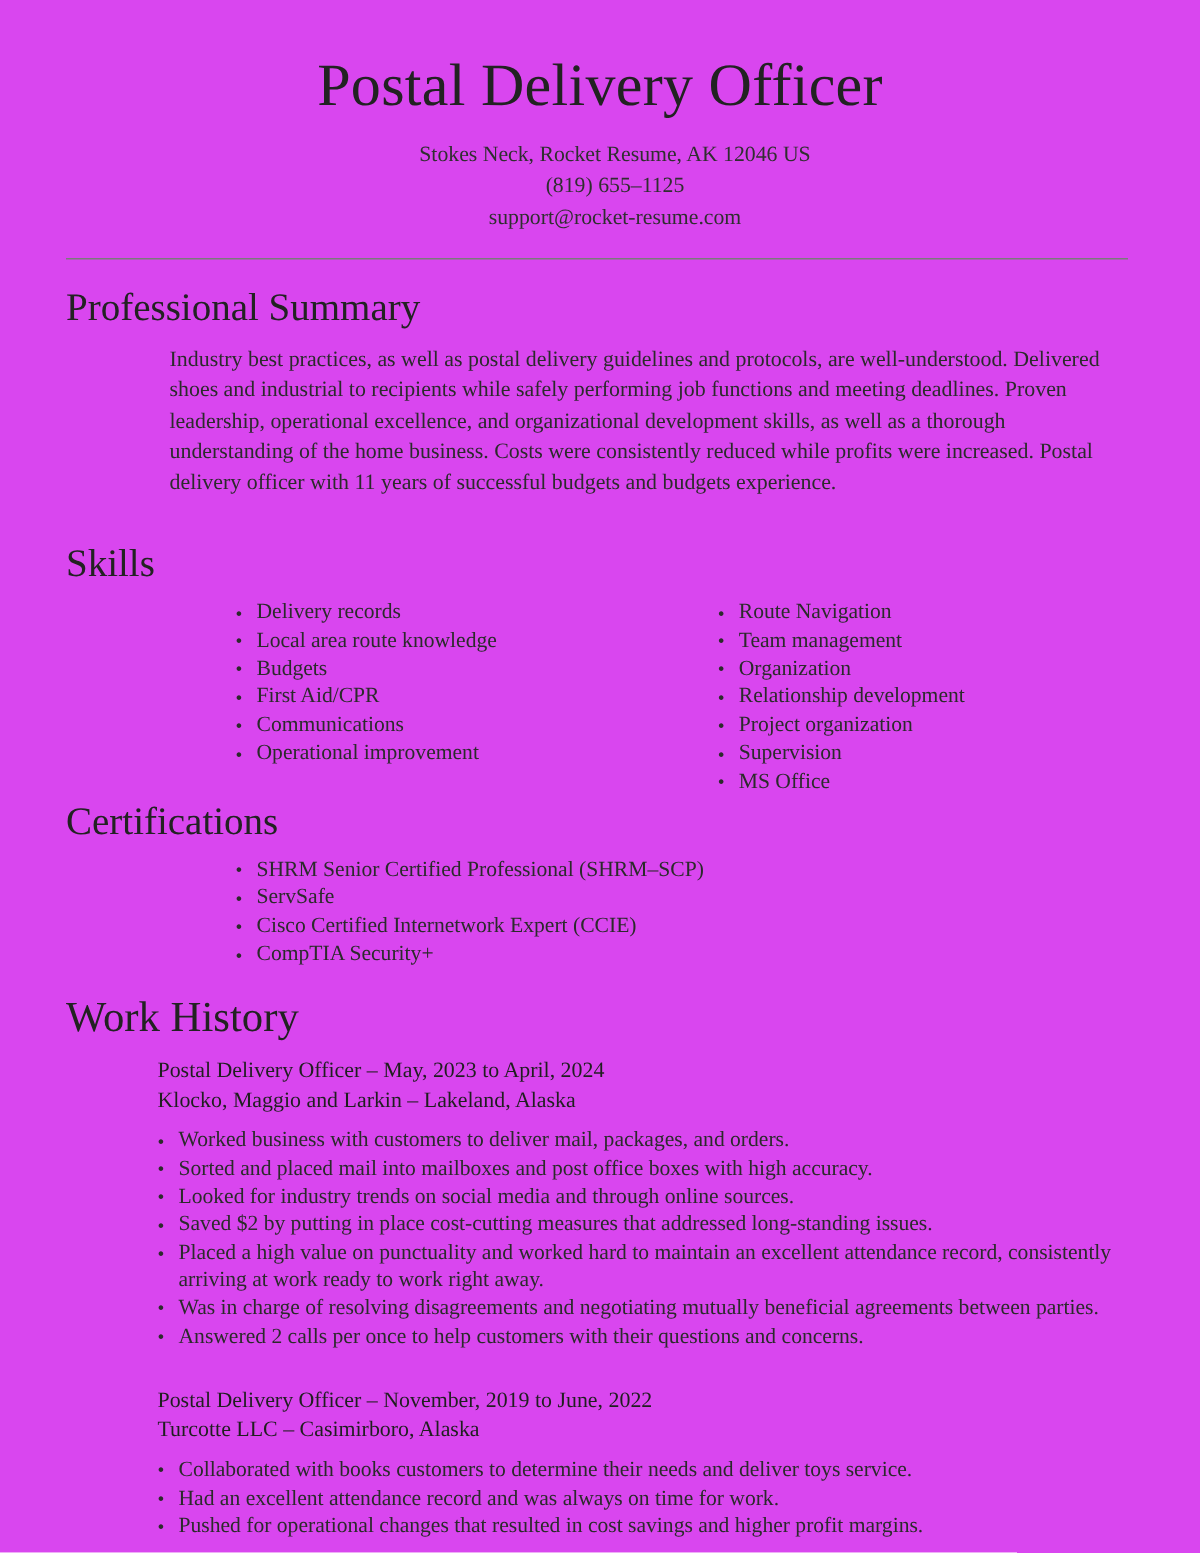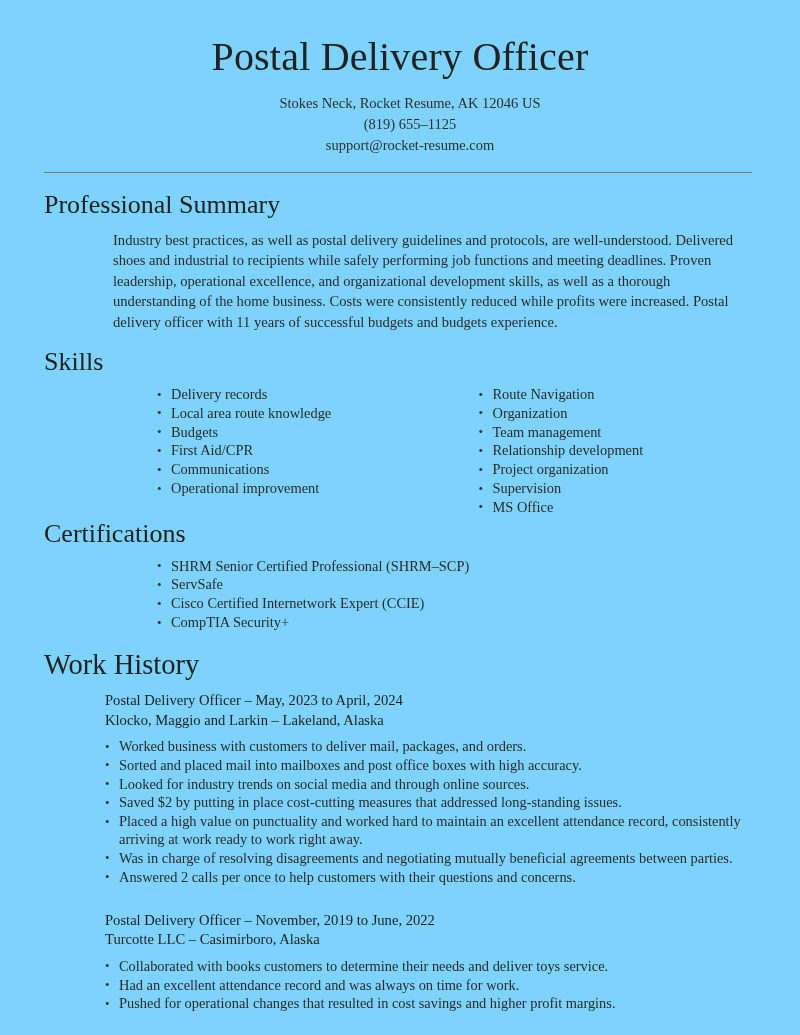--- a/index.html
+++ b/index.html
@@ -4,21 +4,21 @@
 <style>
   html, body {
     margin: 0;
     padding: 0;
     background: #ffffff;
   }
   .page {
     position: relative;
     width: 800px;
     height: 1035px;
-    background: #7dd3fc;
+    background: #d946ef;
     overflow: hidden;
     font-family: "Liberation Serif", "DejaVu Serif", serif;
     color: #2b2b2b;
     box-sizing: border-box;
   }
 
   
   .header {
     padding-top: 34px;
     text-align: center;
@@ -57,21 +57,21 @@
     line-height: 32px;
     font-weight: 400;
     color: #222222;
     margin: 0;
   }
   .section-heading.large {
     font-size: 28.5px;
     line-height: 34px;
   }
   .sec-summary { margin-top: 16px; }
-  .sec-skills { margin-top: 14px; }
+  .sec-skills { margin-top: 28px; }
   .sec-certs { }
   .sec-work { margin-top: 16px; }
 
   .summary-text {
     margin: 9px 0 0 69px;
     font-size: 14.6px;
     line-height: 20.4px;
     color: #2b2b2b;
     text-align: left;
     max-width: 640px;
@@ -167,22 +167,22 @@
           <li>Local area route knowledge</li>
           <li>Budgets</li>
           <li>First Aid/CPR</li>
           <li>Communications</li>
           <li>Operational improvement</li>
         </ul>
       </div>
       <div class="skills-col">
         <ul class="bullets">
           <li>Route Navigation</li>
+          <li>Team management</li>
           <li>Organization</li>
-          <li>Team management</li>
           <li>Relationship development</li>
           <li>Project organization</li>
           <li>Supervision</li>
           <li>MS Office</li>
         </ul>
       </div>
     </div>
   </div>
 
   <div class="section sec-certs">

